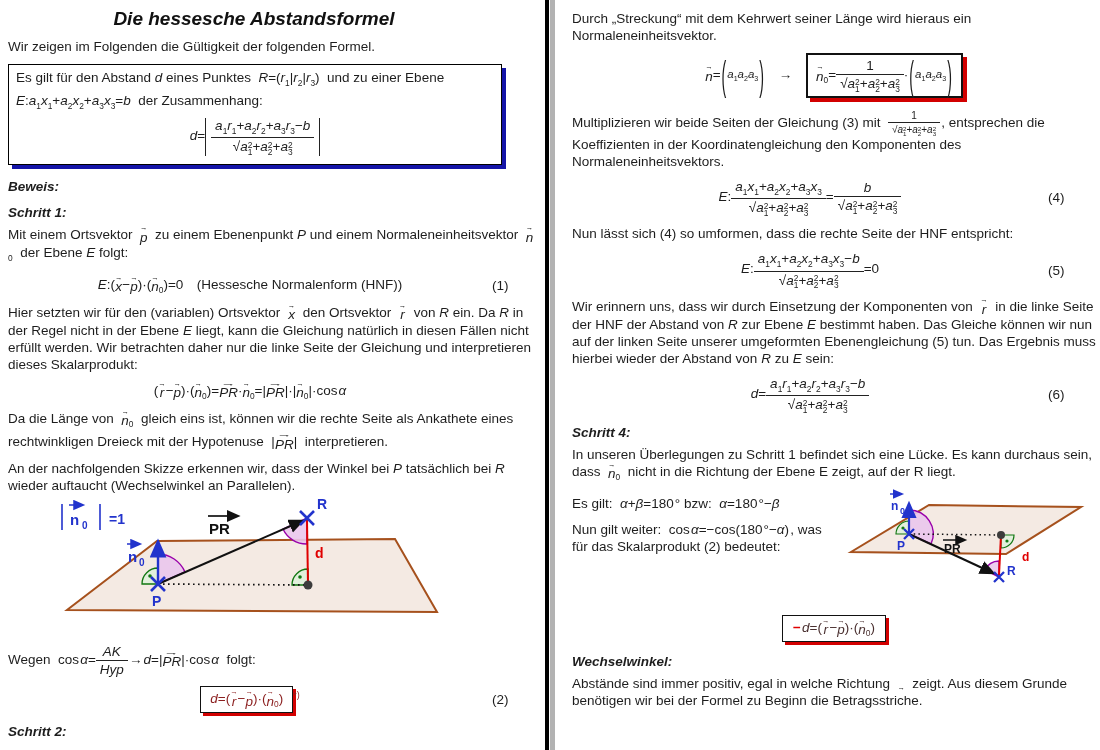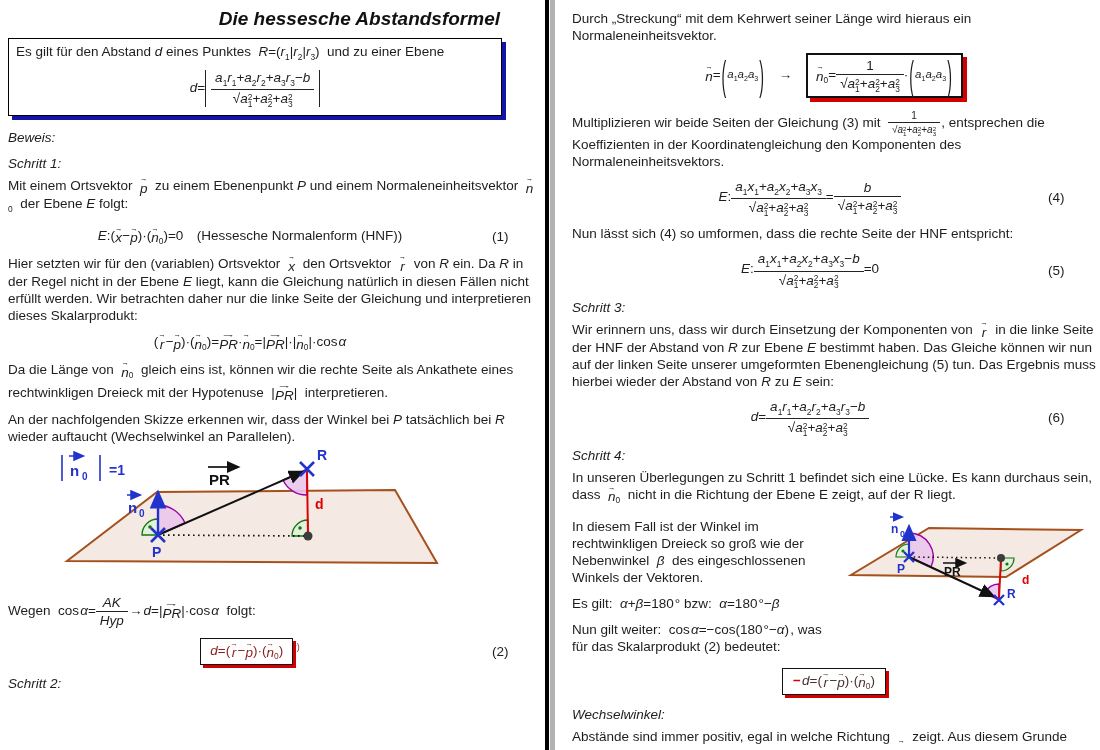--- a/index.html
+++ b/index.html
@@ -6,23 +6,23 @@
   body{
     width:1100px;height:750px;background:#ffffff;position:relative;overflow:hidden;
     font-family:"Liberation Sans",sans-serif;font-size:13.5px;color:#1d1d1d;
   }
   .vline{position:absolute;top:0;height:750px;}
   .vline.b{left:545px;width:4px;background:#000;}
   .vline.g{left:550px;width:5px;background:#b2b2b2;}
   .col{position:absolute;top:4px;height:744px;overflow:hidden;}
   .colL{left:8px;width:532px;}
   .colR{left:572px;width:524px;}
-  .title{font-weight:bold;font-style:italic;font-size:19px;text-align:right;width:492px;margin:4px 0 8px 0;color:#111;}
+  .title{font-weight:bold;font-style:italic;font-size:19px;text-align:center;width:492px;margin:4px 0 8px 0;color:#111;}
   p{margin:0 0 9px 0;line-height:17px;}
-  .h{font-weight:normal;font-style:italic;margin:11px 0 6px 0;}
+  .h{font-weight:bold;font-style:italic;margin:11px 0 6px 0;}
   .bluebox{width:478px;border:1px solid #000;box-shadow:4px 4px 0 #1414a8;padding:4px 7px 8px 7px;margin:2px 0 14px 0;line-height:18px;}
   .ctr{text-align:center;}
   .eqrow{display:flex;align-items:center;margin:4px 0 9px 0;}
   .eqrow .eq{flex:1;text-align:center;}
   .eqrow .enum{width:48px;text-align:left;}
   
   i{font-family:inherit;}
   sub{font-size:0.62em;}
   .fr{display:inline-block;vertical-align:middle;text-align:center;line-height:1.12;}
   .fr .nu{display:block;border-bottom:1px solid #222;padding:0 4px 1px 4px;}
@@ -51,23 +51,25 @@
   .wegen{margin-top:2px;}
 </style>
 </head>
 <body>
 
 <div class="vline b"></div>
 <div class="vline g"></div>
 
 <div class="col colL">
   <div class="title">Die hessesche Abstandsformel</div>
+  <p>Wir zeigen im Folgenden die Gültigkeit der folgenden Formel.</p>
 
   <div class="bluebox">
     <div>Es gilt für den Abstand <i>d</i> eines Punktes &nbsp;<i>R</i>=(<i>r</i><sub>1</sub>|<i>r</i><sub>2</sub>|<i>r</i><sub>3</sub>)&nbsp; und zu einer Ebene</div>
+    <div><i>E</i>:<i>a</i><sub>1</sub><i>x</i><sub>1</sub>+<i>a</i><sub>2</sub><i>x</i><sub>2</sub>+<i>a</i><sub>3</sub><i>x</i><sub>3</sub>=<i>b</i>&nbsp; der Zusammenhang:</div>
     <div class="ctr" style="margin-top:4px;"><i>d</i>=<span class="abs"><span class="fr"><span class="nu"><i>a</i><sub>1</sub><i>r</i><sub>1</sub>+<i>a</i><sub>2</sub><i>r</i><sub>2</sub>+<i>a</i><sub>3</sub><i>r</i><sub>3</sub>−<i>b</i></span><span class="de"><span class="sq">√<span class="rd"><i>a</i><span class="ss"><span>2</span><span>1</span></span>+<i>a</i><span class="ss"><span>2</span><span>2</span></span>+<i>a</i><span class="ss"><span>2</span><span>3</span></span></span></span></span></span></span></div>
   </div>
 
   <div class="h">Beweis:</div>
   <div class="h">Schritt 1:</div>
   <p>Mit einem Ortsvektor &nbsp;<span class="v"><span class="a">→</span><span class="b">p</span></span>&nbsp; zu einem Ebenenpunkt <i>P</i> und einem Normaleneinheitsvektor &nbsp;<span class="v"><span class="a">→</span><span class="b">n</span></span><sub>0</sub>&nbsp; der Ebene <i>E</i> folgt:</p>
 
   <div class="eqrow">
     <span class="eq"><i>E</i>:(<span class="v"><span class="a">→</span><span class="b">x</span></span>−<span class="v"><span class="a">→</span><span class="b">p</span></span>)·(<span class="v"><span class="a">→</span><span class="b">n</span></span><sub>0</sub>)=0 (Hessesche Normalenform (HNF))</span>
     <span class="enum">(1)</span>
@@ -165,21 +167,20 @@
     <span class="enum">(4)</span>
   </div>
 
   <p>Nun lässt sich (4) so umformen, dass die rechte Seite der HNF entspricht:</p>
 
   <div class="eqrow">
     <span class="eq"><i>E</i>:<span class="fr"><span class="nu"><i>a</i><sub>1</sub><i>x</i><sub>1</sub>+<i>a</i><sub>2</sub><i>x</i><sub>2</sub>+<i>a</i><sub>3</sub><i>x</i><sub>3</sub>−<i>b</i></span><span class="de"><span class="sq">√<span class="rd"><i>a</i><span class="ss"><span>2</span><span>1</span></span>+<i>a</i><span class="ss"><span>2</span><span>2</span></span>+<i>a</i><span class="ss"><span>2</span><span>3</span></span></span></span></span></span>=0</span>
     <span class="enum">(5)</span>
   </div>
 
-  <div class="h">Schritt 3:</div>
   <p>Wir erinnern uns, dass wir durch Einsetzung der Komponenten von &nbsp;<span class="v"><span class="a">→</span><span class="b">r</span></span>&nbsp; in die linke Seite der HNF der Abstand von <i>R</i> zur Ebene <i>E</i> bestimmt haben. Das Gleiche können wir nun auf der linken Seite unserer umgeformten Ebenengleichung (5) tun. Das Ergebnis muss hierbei wieder der Abstand von <i>R</i> zu <i>E</i> sein:</p>
 
   <div class="eqrow">
     <span class="eq"><i>d</i>=<span class="fr"><span class="nu"><i>a</i><sub>1</sub><i>r</i><sub>1</sub>+<i>a</i><sub>2</sub><i>r</i><sub>2</sub>+<i>a</i><sub>3</sub><i>r</i><sub>3</sub>−<i>b</i></span><span class="de"><span class="sq">√<span class="rd"><i>a</i><span class="ss"><span>2</span><span>1</span></span>+<i>a</i><span class="ss"><span>2</span><span>2</span></span>+<i>a</i><span class="ss"><span>2</span><span>3</span></span></span></span></span></span></span>
     <span class="enum">(6)</span>
   </div>
 
   <div class="h">Schritt 4:</div>
   <p>In unseren Überlegungen zu Schritt 1 befindet sich eine Lücke. Es kann durchaus sein, dass &nbsp;<span class="v"><span class="a">→</span><span class="b">n</span></span><sub>0</sub>&nbsp; nicht in die Richtung der Ebene E zeigt, auf der R liegt.</p>
 
@@ -209,21 +210,20 @@
       <path d="M148,83 L158,93 M148,93 L158,83" stroke="#2233cc" stroke-width="2.3"></path>
       <line x1="44" y1="5" x2="56" y2="5" stroke="#2233cc" stroke-width="1.4" marker-end="url(#au2)"></line>
       <text x="45" y="21" font-size="12" font-weight="bold" fill="#2233cc">n</text>
       <text x="54" y="25" font-size="9" font-weight="bold" fill="#2233cc">0</text>
       <text x="51" y="61" font-size="12" font-weight="bold" fill="#2233cc">P</text>
       <line x1="97" y1="51" x2="119" y2="51" stroke="#111" stroke-width="1.5" marker-end="url(#ab2)"></line>
       <text x="98" y="64" font-size="12" font-weight="bold" fill="#111">PR</text>
       <text x="161" y="86" font-size="12" font-weight="bold" fill="#2233cc">R</text>
       <text x="176" y="72" font-size="12" font-weight="bold" fill="#e00000">d</text>
     </svg>
-    <p style="width:278px;">In diesem Fall ist der Winkel im rechtwinkligen Dreieck so groß wie der Nebenwinkel &nbsp;<i>β</i>&nbsp; des eingeschlossenen Winkels der Vektoren.</p>
     <p>Es gilt: &nbsp;<i>α</i>+<i>β</i>=180 ° bzw: &nbsp;<i>α</i>=180 °−<i>β</i></p>
     <p>Nun gilt weiter: &nbsp;cos <i>α</i>=−cos(180 °−<i>α</i>) , was für das Skalarprodukt (2) bedeutet:</p>
     <div class="clear"></div>
   </div>
 
   <div class="ctr" style="margin:4px 0 12px 0;">
     <span class="rbox2"><span class="mr">−</span> <i>d</i>=(<span class="v"><span class="a">→</span><span class="b">r</span></span>−<span class="v"><span class="a">→</span><span class="b">p</span></span>)·(<span class="v"><span class="a">→</span><span class="b">n</span></span><sub>0</sub>)</span>
   </div>
 
   <div class="h">Wechselwinkel:</div>

